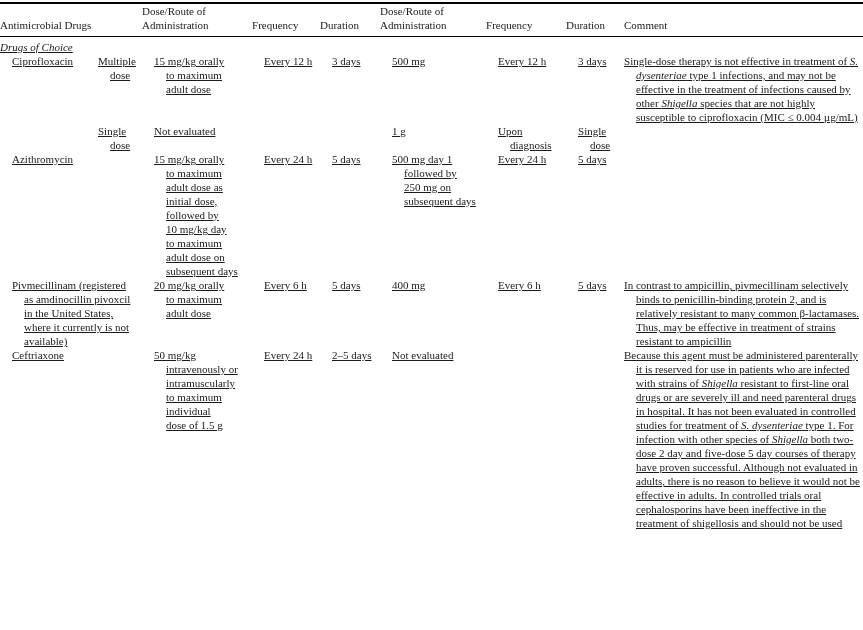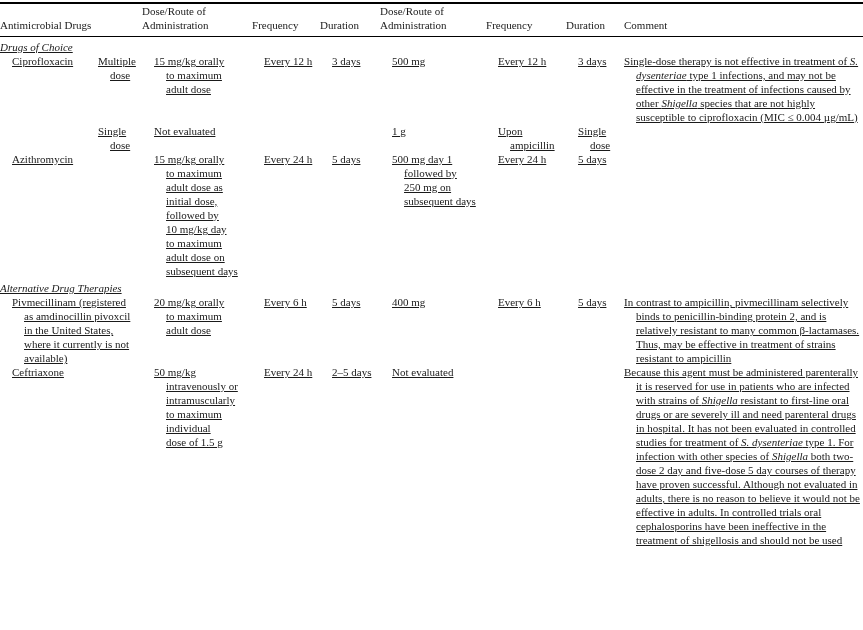--- a/index.html
+++ b/index.html
@@ -156,21 +156,21 @@
             <div class="hang"></div>
           </td>
         <td class="padL3">
             <div class="hang"></div>
           </td>
         <td class="padL3">
             <div class="hang">1 g</div>
           </td>
         <td class="padL2">
             <div class="hang">Upon
-ampicillin</div>
+diagnosis</div>
           </td>
         <td class="padL3">
             <div class="hang">Single
 dose</div>
           </td>
         <td class="padL4">
             <div class="wrap"></div>
           </td>
       </tr>
 
@@ -208,23 +208,20 @@
             <div class="hang">Every 24 h</div>
           </td>
         <td class="padL3">
             <div class="hang">5 days</div>
           </td>
         <td class="padL4">
             <div class="wrap"></div>
           </td>
       </tr>
 
-      <tr class="section-row">
-        <td colspan="9">Alternative Drug Therapies</td>
-      </tr>
 
       <tr>
         <td colspan="2">
             <div class="hang">Pivmecillinam (registered
 as amdinocillin pivoxcil
 in the United States,
 where it currently is not
 available)</div>
           </td>
         <td class="padL3">

